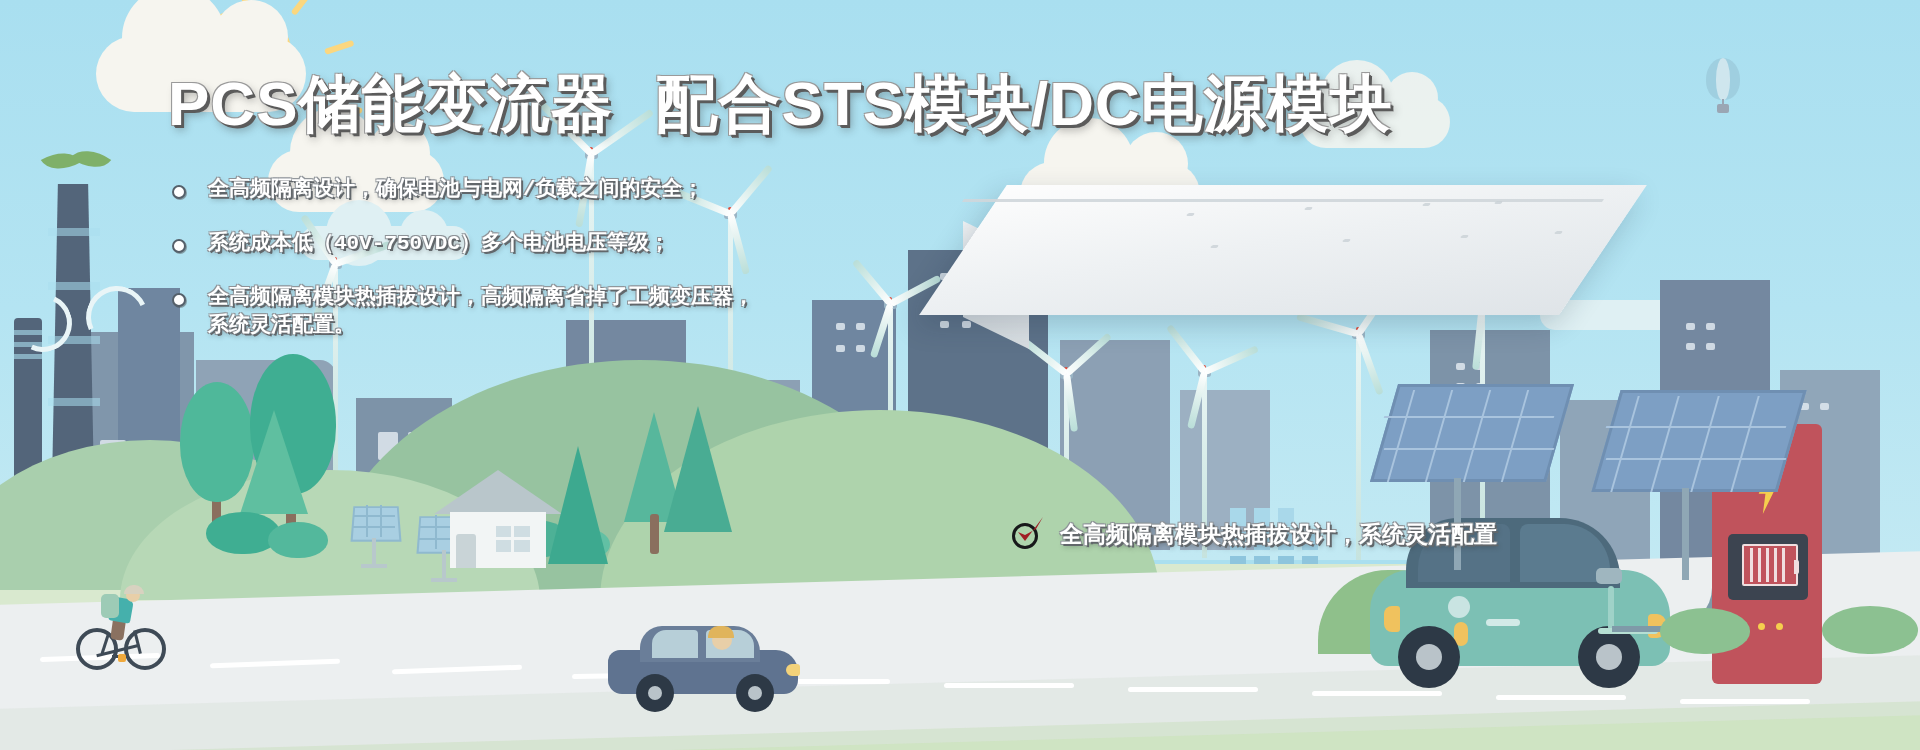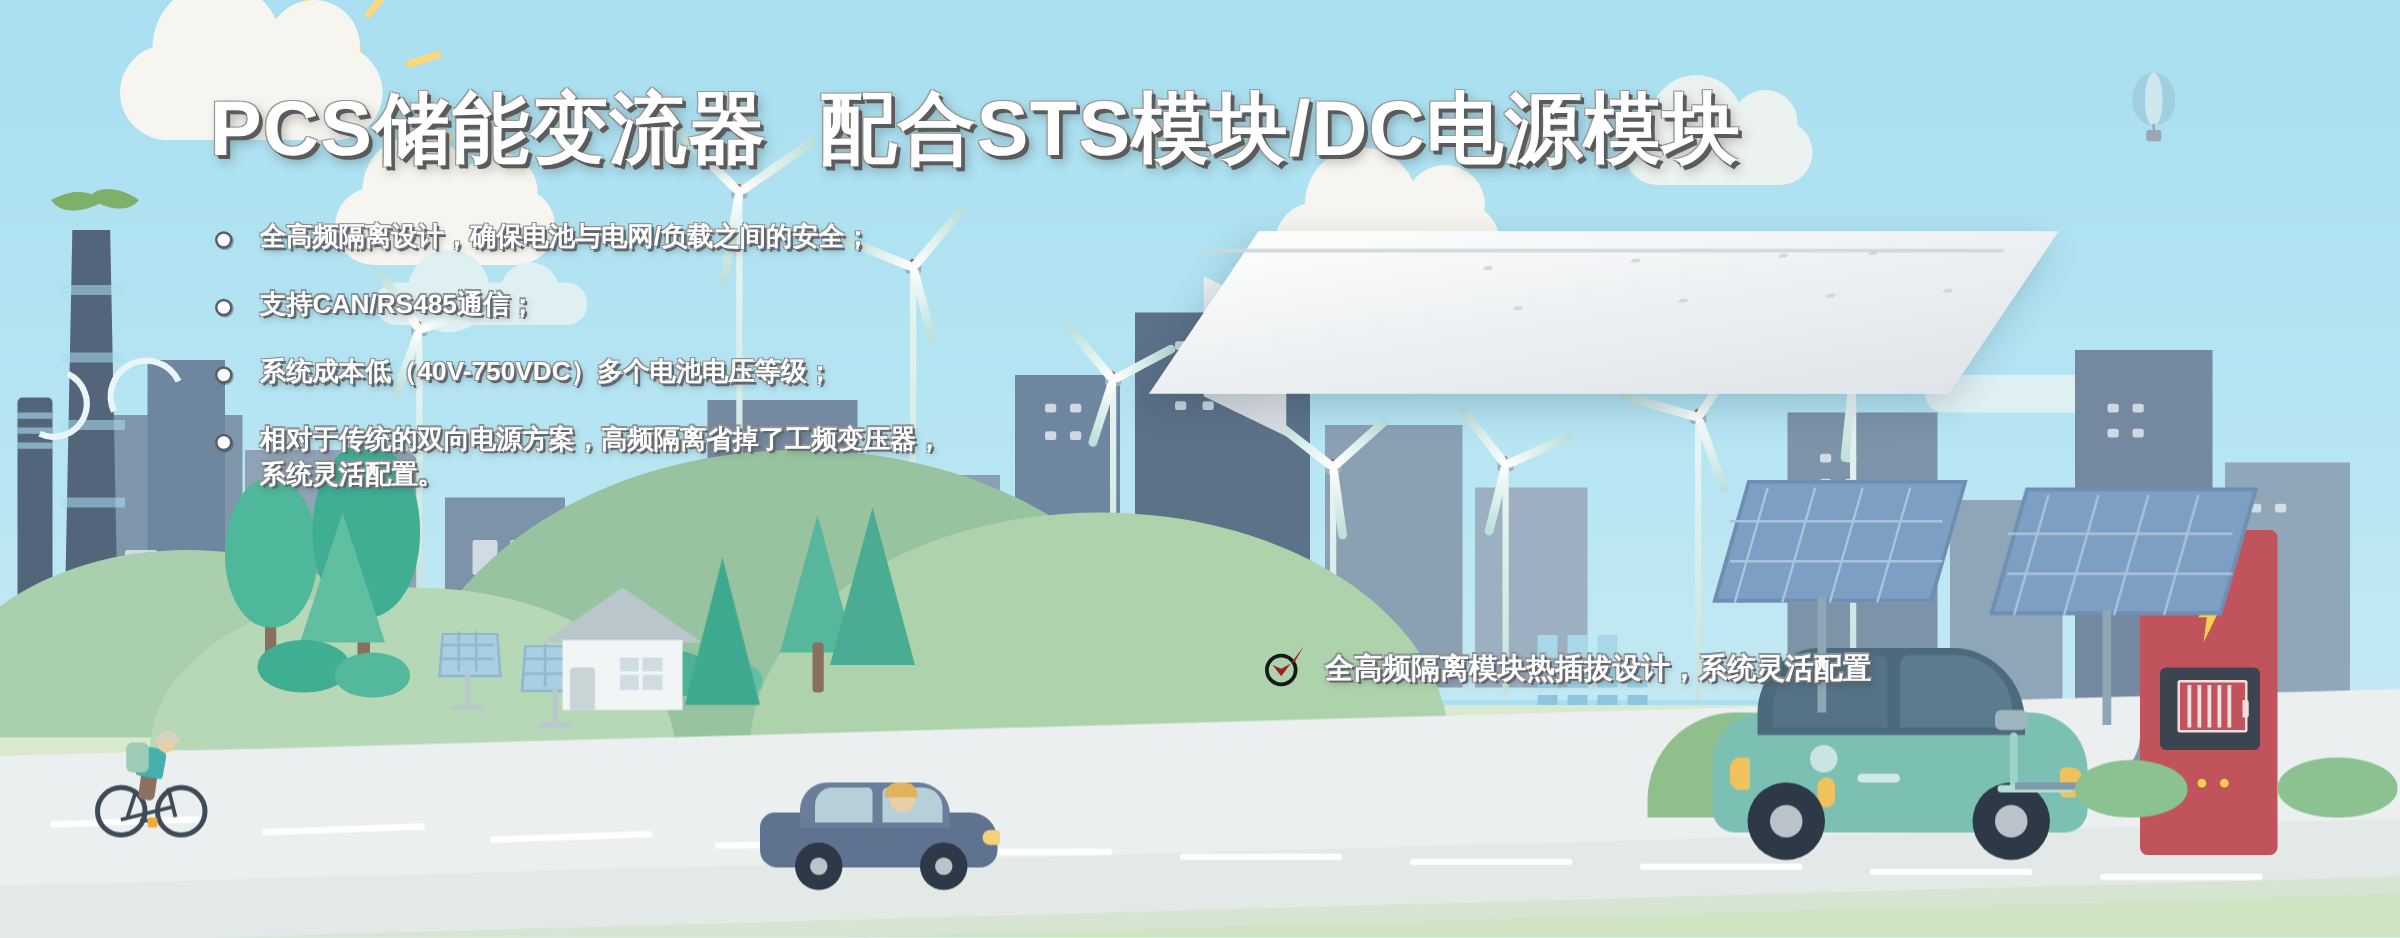--- a/index.html
+++ b/index.html
@@ -159,21 +159,21 @@
        3px 3px 0 #5b5b5b,
        2px 2px 0 #6e6e6e,
       -1px -1px 0 #9a9a9a,
        1px -1px 0 #9a9a9a,
       -1px  1px 0 #9a9a9a,
        4px 5px 9px rgba(40,40,40,.35);
   }
   #title .gap{display:inline-block;width:42px;}
 
   #bullets{position:absolute;left:172px;top:176px;width:720px;}
-  .bullet{position:relative;margin-bottom:26px;padding-left:36px;}
+  .bullet{position:relative;margin-bottom:26px;padding-left:36px;font-family:Liberation Mono, monospace;}
   .bullet .dot{
     position:absolute;left:0;top:9px;width:14px;height:14px;border-radius:50%;
     background:#ffffff;border:2px solid #55606a;box-sizing:border-box;
     box-shadow:1px 1px 0 rgba(70,70,70,.45);
   }
   .bullet .dot.solid{background:#ffffff;}
   .btext{
     font-size:21px;font-weight:bold;color:#ffffff;line-height:28px;
     text-shadow:
        2px 2px 0 #62676b,
@@ -583,30 +583,26 @@
     <span>PCS储能变流器</span><span class="gap"></span><span>配合STS模块/DC电源模块</span>
   </div>
 
   <div id="bullets">
     <div class="bullet">
       <span class="dot solid"></span>
       <div class="btext">全高频隔离设计，确保电池与电网/负载之间的安全；</div>
     </div>
     <div class="bullet">
       <span class="dot solid"></span>
-      <div class="btext">支持CAN/RS485通信；</div>
-    </div>
-    <div class="bullet">
-      <span class="dot solid"></span>
       <div class="btext">系统成本低（40V-750VDC）多个电池电压等级；</div>
     </div>
     <div class="bullet">
       <span class="dot solid"></span>
       <div class="btext">
-        <span>相对于传统的双向电源方案，高频隔离省掉了工频变压器，</span>
+        <span>全高频隔离模块热插拔设计，高频隔离省掉了工频变压器，</span>
         <span class="l2">系统灵活配置。</span>
       </div>
     </div>
   </div>
 
   <div id="checks">
     <div class="check-row">
       <span class="check-icon">
         <span class="check-ring"></span>
         <svg class="check-tick" viewBox="0 0 34 34" xmlns="http://www.w3.org/2000/svg">

